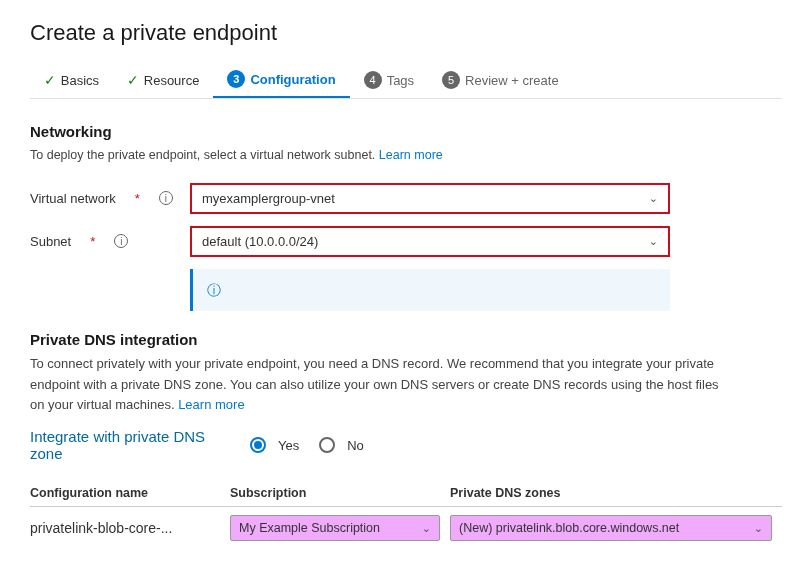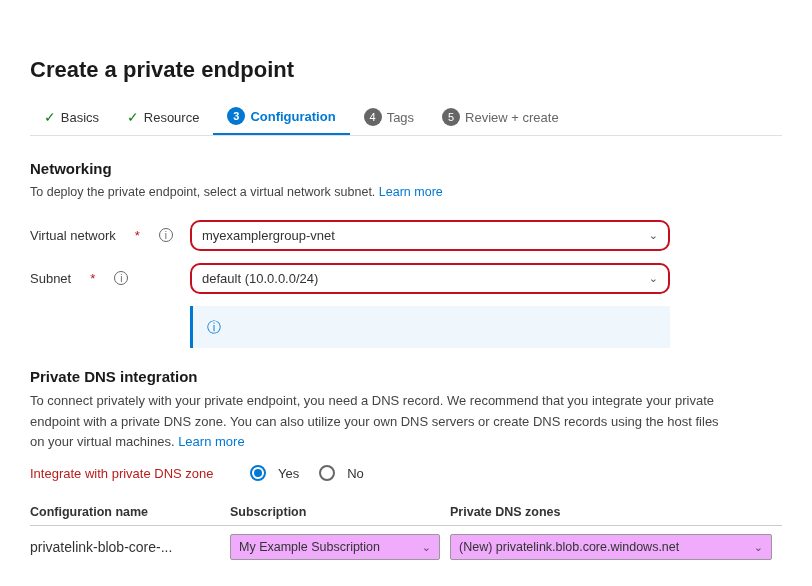--- a/index.html
+++ b/index.html
@@ -7,24 +7,23 @@
       font-family: 'Segoe UI', Arial, sans-serif;
       font-size: 13px;
       color: #333;
       background: #fff;
       width: 812px;
       min-height: 586px;
       padding: 20px 30px;
     }
     h1 {
       font-size: 22px;
-      font-weight: 700;
+      font-weight: 400;
       color: #1a1a1a;
       margin-bottom: 16px;
-      margin-top: 37px;
     }
     .wizard-steps {
       display: flex;
       align-items: center;
       gap: 0;
       margin-bottom: 24px;
       border-bottom: 1px solid #e0e0e0;
       padding-bottom: 0;
     }
     .step {
@@ -107,21 +106,21 @@
       font-size: 10px;
       display: inline-flex;
       align-items: center;
       justify-content: center;
       cursor: help;
     }
     .select-box {
       flex: 1;
       max-width: 480px;
       border: 2px solid #c50f1f;
-      border-radius: 10px;
+      border-radius: 0;
       padding: 6px 10px;
       display: flex;
       align-items: center;
       justify-content: space-between;
       cursor: pointer;
       background: #fff;
       font-size: 13px;
       color: #333;
     }
     .select-box .chevron {
@@ -157,22 +156,22 @@
       margin-bottom: 12px;
       max-width: 700px;
     }
     .radio-group {
       display: flex;
       align-items: center;
       gap: 20px;
       margin-bottom: 18px;
     }
     .radio-label-text {
-      font-size: 13px;
-      color: #b91c1c;
+      font-size: 15px;
+      color: #0369a1;
       width: 200px;
     }
     .radio-option {
       display: flex;
       align-items: center;
       gap: 12px;
       cursor: pointer;
       font-size: 13px;
       color: #333;
     }

